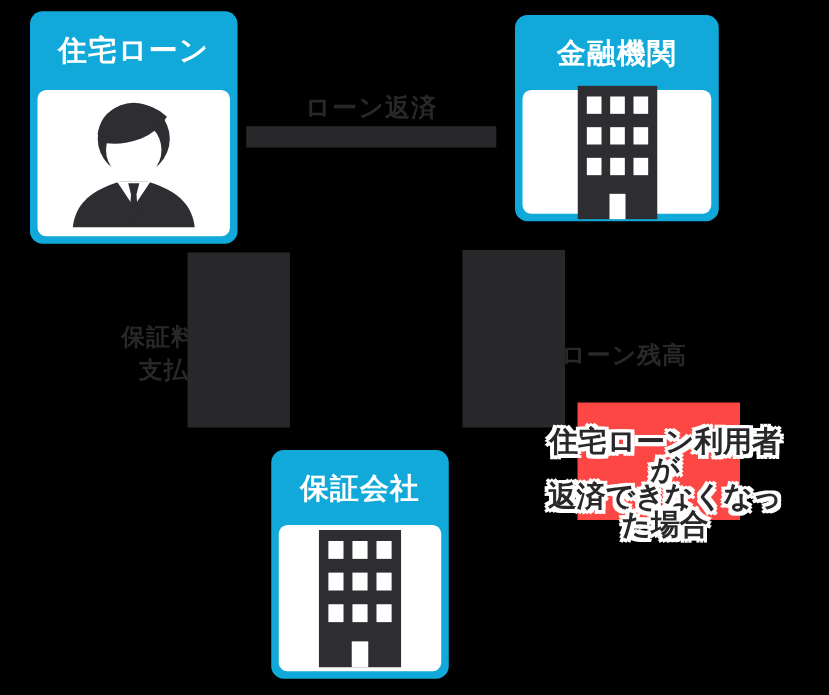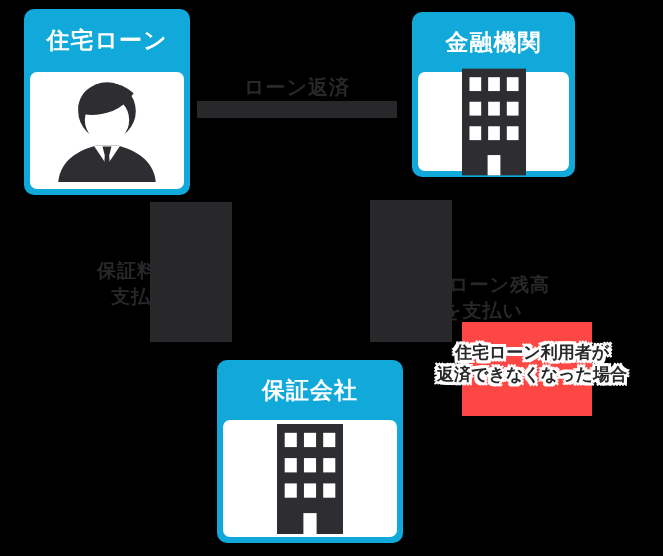--- a/index.html
+++ b/index.html
@@ -33,21 +33,21 @@
     display: flex; align-items: center; justify-content: center;
   }
   #card-borrower { left: 12px; top: 9px;  width: 166px; height: 186px; }
   #card-borrower .card-header { height: 63px; }
   #card-borrower .card-body   { top: 63px; }
 
   #card-bank { left: 400px; top: 12px; width: 163px; height: 165px; }
   #card-bank .card-header { height: 60px; }
   #card-bank .card-body   { top: 60px; }
 
-  #card-guarantor { left: 205px; top: 360px; width: 142px; height: 183px; padding-left: 44px; }
+  #card-guarantor { left: 205px; top: 360px; width: 142px; height: 183px; }
   #card-guarantor .card-header { height: 60px; }
   #card-guarantor .card-body   { top: 60px; }
 
   
   .bar { position: absolute; background: #28282b; z-index: 2; }
   #bar-horizontal { left: 185px; top: 101px; width: 200px; height: 17px; }
   #bar-left       { left: 138px; top: 202px; width: 82px;  height: 140px; }
   #bar-right      { left: 358px; top: 200px; width: 82px;  height: 142px; }
 
   
@@ -74,21 +74,21 @@
   
   #callout-box {
     position: absolute; left: 450px; top: 322px;
     width: 130px; height: 94px;
     background: #fc4745; z-index: 2;
   }
   #callout-text {
     position: absolute; left: 420px; top: 342px; width: 200px;
     z-index: 3; text-align: center;
     color: #28282b; font-weight: bold;
-    font-size: 17px; line-height: 22px;
+    font-size: 23px; line-height: 22px;
     text-shadow:
       -3px -3px 0 #fff, 0 -3px 0 #fff, 3px -3px 0 #fff,
       -3px  0   0 #fff, 3px  0   0 #fff,
       -3px  3px 0 #fff, 0  3px 0 #fff, 3px 3px 0 #fff,
       -2px -2px 0 #fff, 2px -2px 0 #fff,
       -2px  2px 0 #fff, 2px  2px 0 #fff,
       -1px -1px 0 #fff, 1px -1px 0 #fff,
       -1px  1px 0 #fff, 1px  1px 0 #fff;
   }
   #callout-text span { display: block; }
@@ -162,21 +162,20 @@
 
   <div class="flow-label" id="label-repayment">ローン返済</div>
 
   <div class="flow-label" id="label-fee">
     <div class="l1">保証料を</div>
     <div class="l2">支払い</div>
   </div>
 
   <div class="flow-label" id="label-balance">
     <div class="l1">ローン残高</div>
-    <div class="l2">を支払い</div>
   </div>
 
   <div class="bar" id="bar-horizontal"></div>
   <div class="bar" id="bar-left"></div>
   <div class="bar" id="bar-right"></div>
 
   <div id="callout-box"></div>
   <div id="callout-text">
     <span>住宅ローン利用者が</span>
     <span>返済できなくなった場合</span>

